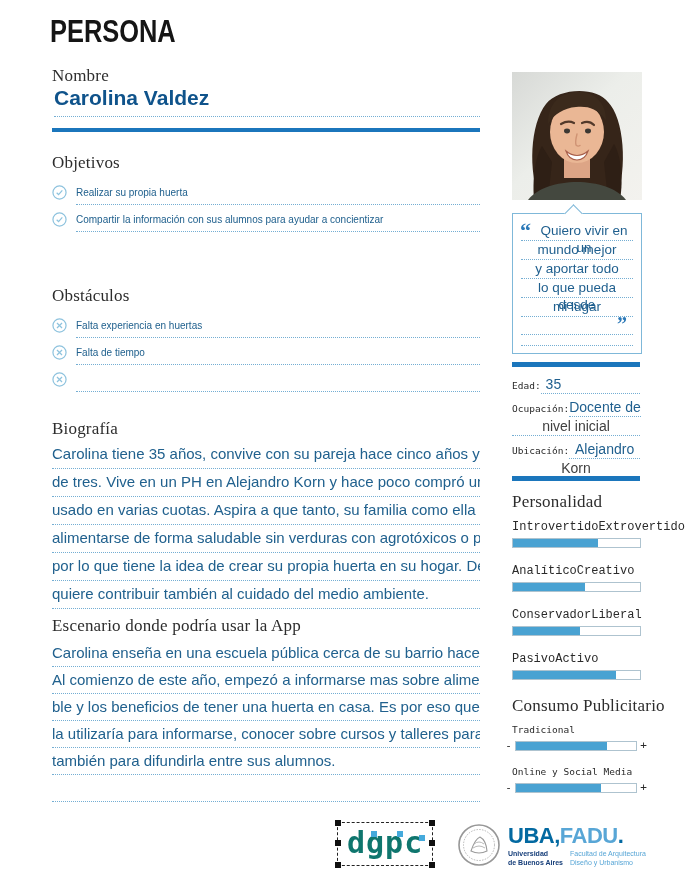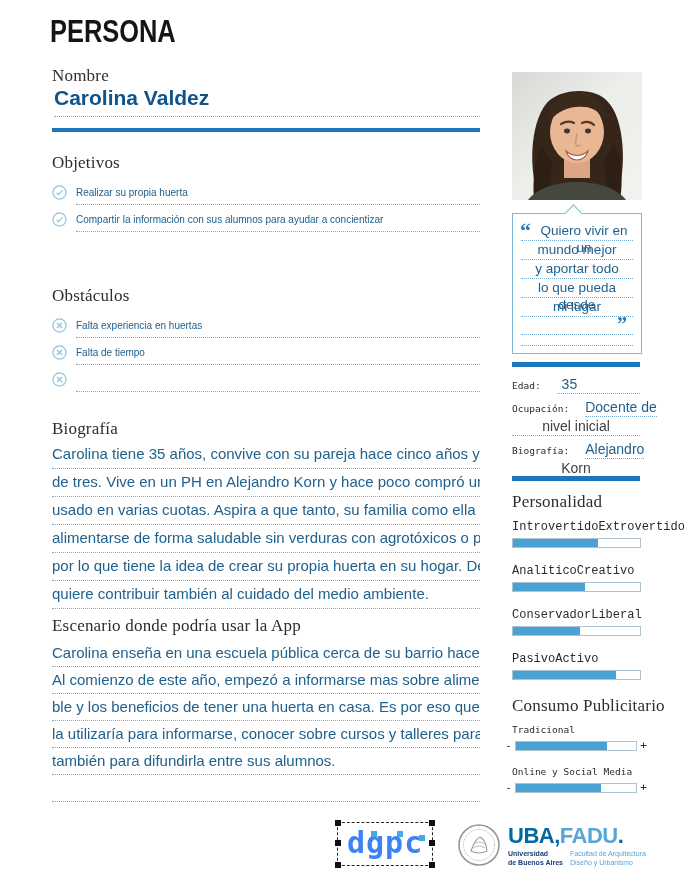--- a/index.html
+++ b/index.html
@@ -68,21 +68,21 @@
   .quote-close-row {
     height:18px; border-bottom:1px dotted #74aed3; text-align:right;
     font-family:"Liberation Serif",serif; font-weight:700; font-size:20px;
     color:#2c79b8; line-height:14px; padding-right:6px;
   }
   .quote-empty-row { height:11px; border-bottom:1px dotted #74aed3; }
 
   .rule-blue-side { left:512px; width:128px; height:5px; background:#1b76bc; }
 
   .demo { left:512px; top:375px; width:128px; }
-  .demo-row { display:flex; align-items:flex-end;gap:16px; }
+  .demo-row { display:flex; align-items:flex-end; }
   .demo-label {
     font-family:"DejaVu Sans Mono", monospace; font-size:9.5px; color:#2a2a2a;
     padding-bottom:3px; white-space:nowrap;
   }
   .demo-val {
     flex:1; font-size:14px; color:#1f5f8e; text-align:center; line-height:18px;
     border-bottom:1px dotted #74aed3; white-space:nowrap;
   }
   .demo-val.al { text-align:left; padding-left:5px; }
   .demo-val2 {
@@ -111,21 +111,21 @@
   }
   .consume-row .slider-track { flex:1; margin:0 3px; }
 
   
   .dgpc {
     left:337px; top:822px; width:96px; height:44px;
     border:1px dashed #222; background:#fff;
   }
   .dgpc-text {
     position:absolute; left:9px; top:2px; font-family:"DejaVu Sans Mono", monospace;
-    font-weight:700; font-size:30px; color:#3b82f6; letter-spacing:1px;
+    font-weight:700; font-size:30px; color:#0f766e; letter-spacing:1px;
   }
   .handle { position:absolute; width:6px; height:6px; background:#101010; }
   .h-tl{left:-3px;top:-3px;} .h-tr{right:-3px;top:-3px;}
   .h-bl{left:-3px;bottom:-3px;} .h-br{right:-3px;bottom:-3px;}
   .h-ml{left:-3px;top:17px;} .h-mr{right:-3px;top:17px;}
   .bluesq { position:absolute; width:6px; height:6px; background:#45aadc; }
   .b1{left:33px;top:8px;} .b2{left:59px;top:8px;} .b3{right:7px;top:12px;}
 
   .uba { left:458px; top:824px; display:flex; align-items:flex-start; }
   .uba-seal { width:42px; height:42px; margin-right:8px; }
@@ -274,21 +274,21 @@
       <span class="demo-label">Edad:</span>
       <span class="demo-val al">35</span>
     </div>
     <div class="demo-gap"></div>
     <div class="demo-row">
       <span class="demo-label">Ocupación:</span>
       <span class="demo-val">Docente de</span>
     </div>
     <div class="demo-val2">nivel inicial</div>
     <div class="demo-row">
-      <span class="demo-label">Biografía:</span>
+      <span class="demo-label">Ubicación:</span>
       <span class="demo-val">Alejandro</span>
     </div>
     <div class="demo-val2">Korn</div>
   </div>
   <div class="abs rule-blue-side" style="top:476px;"></div>
 
   <div class="abs serif-h" style="left:512px; top:492px;">Personalidad</div>
   <div class="abs right-col-x" style="top:520px;">
     <div class="slider-group">
       <div class="slider-labels">

